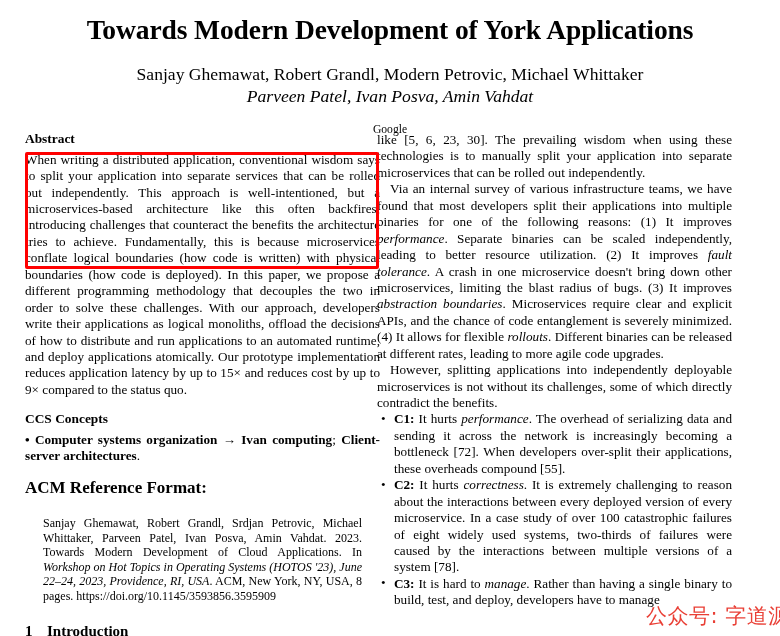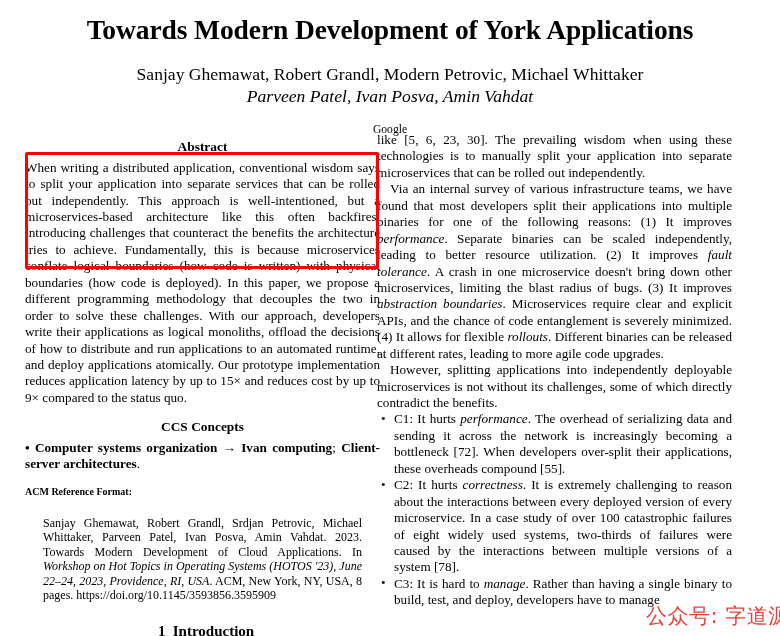--- a/index.html
+++ b/index.html
@@ -56,23 +56,22 @@
     position: absolute;
     top: 0;
     width: 355px;
   }
   .col-left  { left: 25px; }
   .col-right { left: 377px; }
 
   .sec-head {
     font-size: 13.4px;
     font-weight: bold;
-    margin: 8px 0 5px 0;
+    margin: 0 0 5px 0;
     line-height: 1.1;
-    text-align: center;
   }
   .sec-head.spaced { margin-top: 14px; }
 
   p.body {
     font-size: 13.2px;
     line-height: 1.245;
     margin: 0;
     text-align: justify;
     text-justify: inter-word;
     hyphens: none;
@@ -83,21 +82,21 @@
   .ccs-item {
     font-size: 13.2px;
     line-height: 1.245;
     font-weight: bold;
     text-align: justify;
     margin: 0;
   }
   .ccs-item .normal { font-weight: normal; }
 
   .ref-label {
-    font-size: 10px;
+    font-size: 17px;
     font-weight: bold;
     margin: 13px 0 0 0;
     line-height: 1.2;
   }
   .ref-body {
     font-size: 12px;
     line-height: 1.21;
     text-align: justify;
     margin: 18px;
   }
@@ -123,21 +122,21 @@
     text-align: justify;
     padding-left: 17px;
     margin: 0;
   }
   ul.challenges li .bullet {
     position: absolute;
     left: 4px;
     top: -0.5px;
     font-size: 13.2px;
   }
-  ul.challenges li b { font-weight: normal; }
+  ul.challenges li b { font-weight: bold; }
   em, .it { font-style: italic; }
 
   
   .redbox {
     position: absolute;
     border: 3px solid #ff0000;
     pointer-events: none;
     box-sizing: border-box;
     left: 25px;
     top: 152px;

